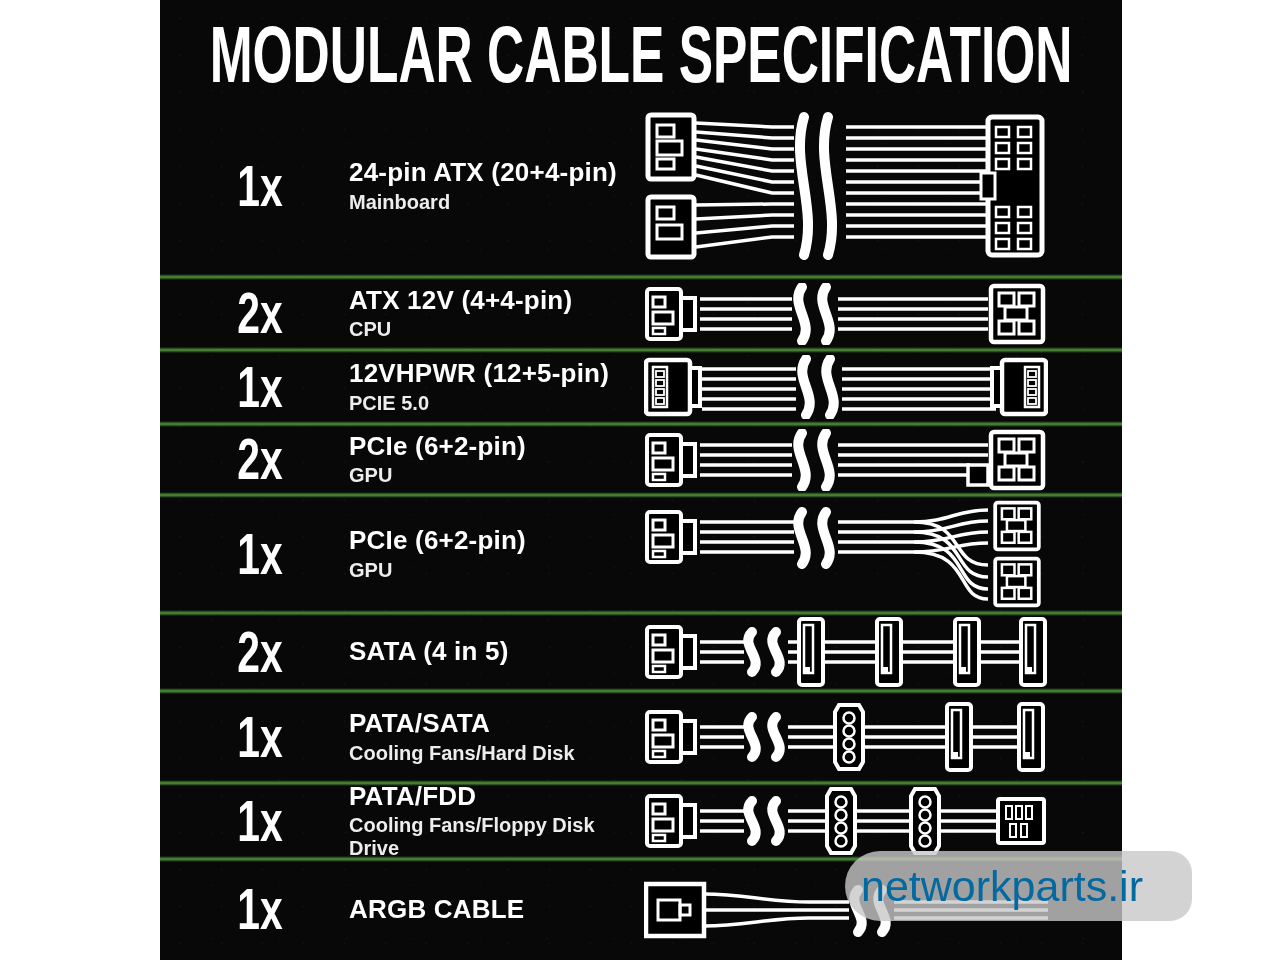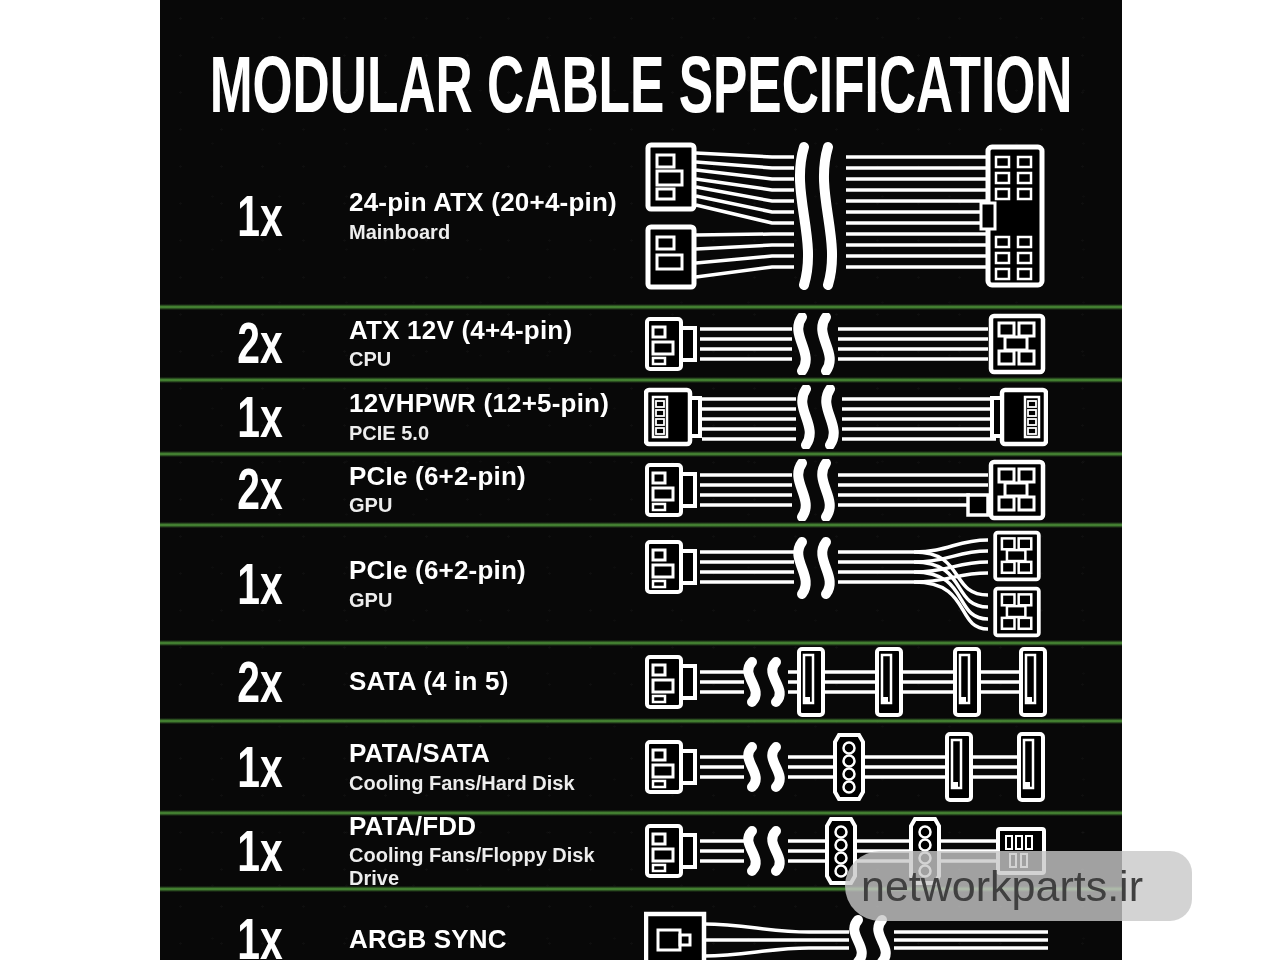--- a/index.html
+++ b/index.html
@@ -11,21 +11,21 @@
     position:absolute; left:160px; top:0; width:962px; height:960px;
     background-color:#080808;
     background-image:
       radial-gradient(rgba(255,255,255,.028) 1px, transparent 1.4px),
       radial-gradient(rgba(255,255,255,.02) 1px, transparent 1.6px);
     background-size:41px 37px, 67px 53px;
     background-position:0 0, 19px 11px;
     color:#fff;
   }
 
-  .title-wrap { height:95px; display:flex; align-items:center; justify-content:center; padding-top:12px;margin-top:30px; }
+  .title-wrap { height:95px; display:flex; align-items:center; justify-content:center; padding-top:12px; }
   .title {
     font-size:66px; font-weight:900; letter-spacing:0px; white-space:nowrap;
     transform:scale(0.78,1.22); transform-origin:center center; color:#fff;
   }
 
   .row { position:relative; display:flex; align-items:center; }
   .row.sep::after {
     content:""; position:absolute; left:0; right:0; bottom:-3px; height:6px;
     background:linear-gradient(to bottom, rgba(25,50,16,0) 0%, #4e9639 50%, rgba(25,50,16,0) 100%);
     pointer-events:none;
@@ -48,21 +48,21 @@
   svg .oc { fill:#000; stroke:#fff; }      
   svg .ic { fill:none; stroke:#fff; }      
   svg .wire { fill:none; stroke:#fff; stroke-width:3.5; }
   svg .brk { fill:none; stroke:#fff; stroke-width:10; stroke-linecap:round; }
 
   .watermark {
     position:absolute; left:845px; top:851px; width:347px; height:70px;
     background:rgba(200,200,200,0.8); border-radius:35px 22px 22px 35px;
     display:flex; align-items:center; padding-left:16px; z-index:20;
   }
-  .watermark span { font-size:43px; font-weight:500; color:#404040; letter-spacing:0; white-space:nowrap; }
+  .watermark span { font-size:43px; font-weight:500; color:#0369a1; letter-spacing:0; white-space:nowrap; }
 </style>
 </head>
 <body>
 
 <svg width="0" height="0" style="position:absolute" aria-hidden="true">
   <defs>
     <symbol id="s-psu" viewBox="0 0 56 56">
       <rect class="oc" x="3" y="3" width="34" height="50" rx="3" stroke-width="4"></rect>
       <rect class="oc" x="37" y="12" width="14" height="32" stroke-width="4"></rect>
       <rect class="ic" x="9" y="11" width="12" height="10" stroke-width="3"></rect>
@@ -349,21 +349,21 @@
           <rect class="ic" x="382" y="22" width="6" height="13" stroke-width="2"></rect>
           <rect class="ic" x="366" y="40" width="6" height="13" stroke-width="2"></rect>
           <rect class="ic" x="377" y="40" width="6" height="13" stroke-width="2"></rect>
         </svg>
       </div>
     </div>
 
     <div class="row r9">
       <div class="qty">1x</div>
       <div class="info">
-        <div class="name">ARGB SYNC</div>
+        <div class="name">ARGB CABLE</div>
 
       </div>
       <div class="cable">
         <svg width="404" height="72" viewBox="0 0 404 72">
           <rect class="oc" x="2" y="10" width="58" height="52" stroke-width="4.5"></rect>
           <rect class="ic" x="14" y="26" width="22" height="20" stroke-width="3"></rect>
           <rect class="ic" x="36" y="31" width="10" height="10" stroke-width="3"></rect>
           <path class="wire" d="M60 20 C100 20, 125 28, 165 28 L205 28"></path>
           <path class="wire" d="M60 36 H205"></path>
           <path class="wire" d="M60 52 C100 52, 125 44, 165 44 L205 44"></path>

